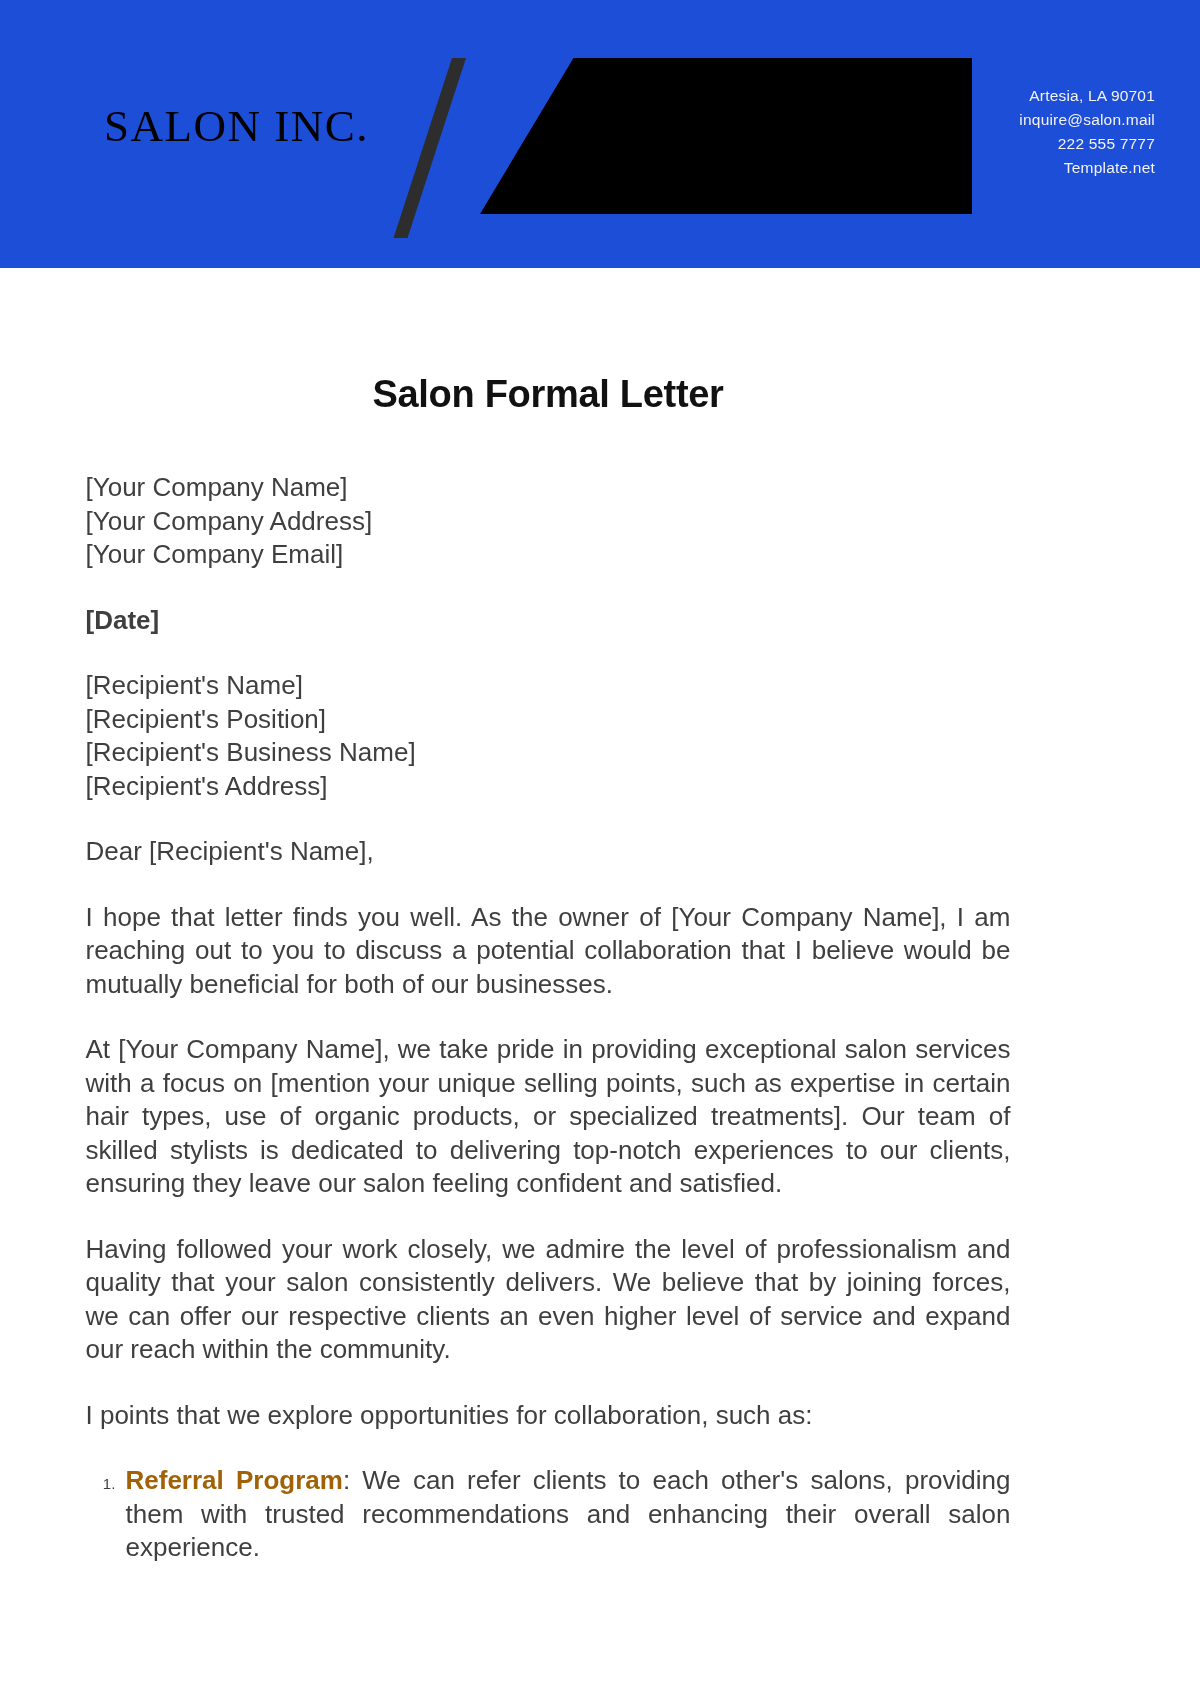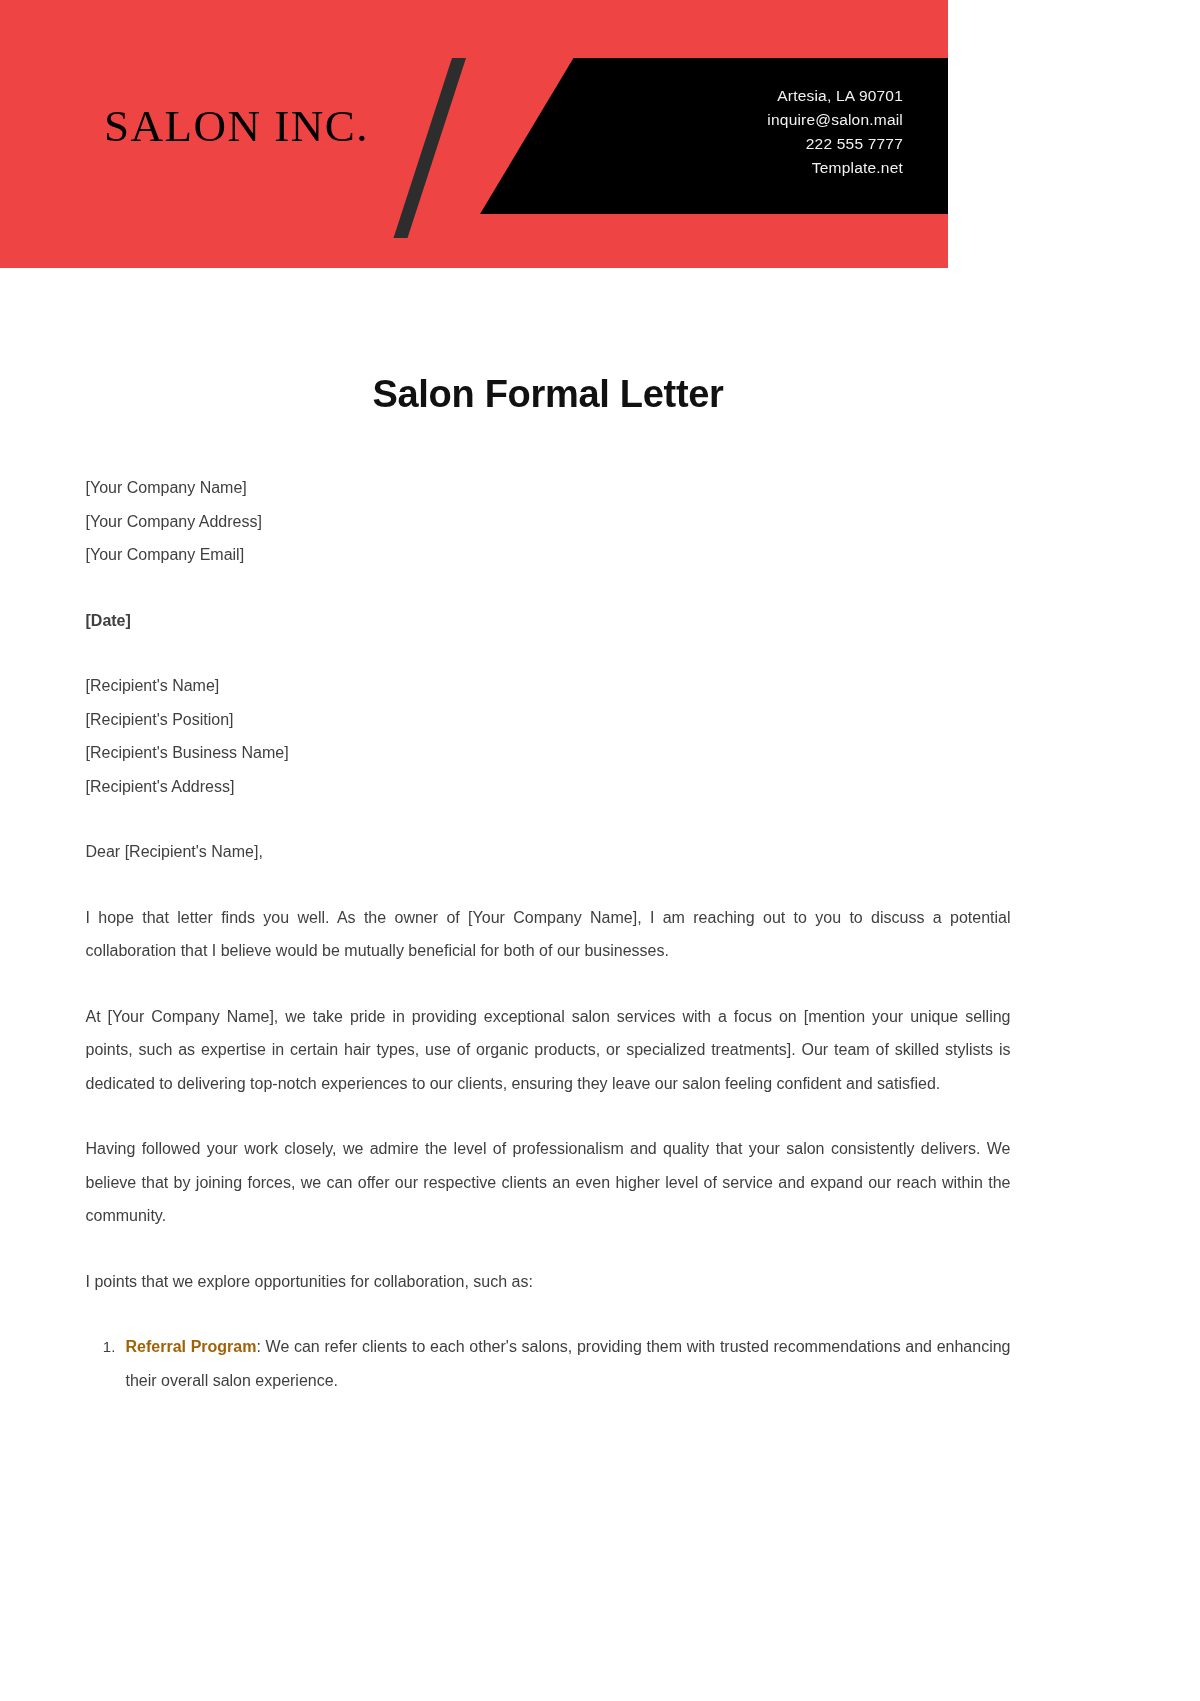--- a/index.html
+++ b/index.html
@@ -13,23 +13,23 @@
     position: relative;
     overflow: hidden;
     font-family: "Liberation Sans", sans-serif;
     color: #3c3c3c;
   }
 
   
   .letterhead {
     position: absolute;
     left: 0; top: 0;
-    width: 948px;
+    width: 1200px;
     height: 268px;
-    background: #ef4444;
+    background: #1d4ed8;
     overflow: hidden;
   }
   .logo {
     position: absolute;
     left: 104px;
     top: 104px;
     font-family: "Liberation Serif", "DejaVu Serif", serif;
     font-size: 45px;
     letter-spacing: 1.5px;
     color: #000000;
@@ -82,21 +82,21 @@
     text-align: center;
     font-size: 38px;
     font-weight: bold;
     color: #111111;
     letter-spacing: -0.3px;
   }
   .content {
     margin: 0 auto;
     width: 925px;
     padding-top: 55px;
-    font-size: 16px;
+    font-size: 26px;
     line-height: 33.5px;
     color: #3f3f3f;
   }
   .addr-block { margin: 0 0 32px 0; }
   .addr-block div { white-space: nowrap; }
   .block-gap { margin: 0 0 32px 0; font-weight: bold; }
   .salutation { margin: 0 0 32px 0; }
   .para {
     margin: 0 0 32px 0;
     text-align: justify;

